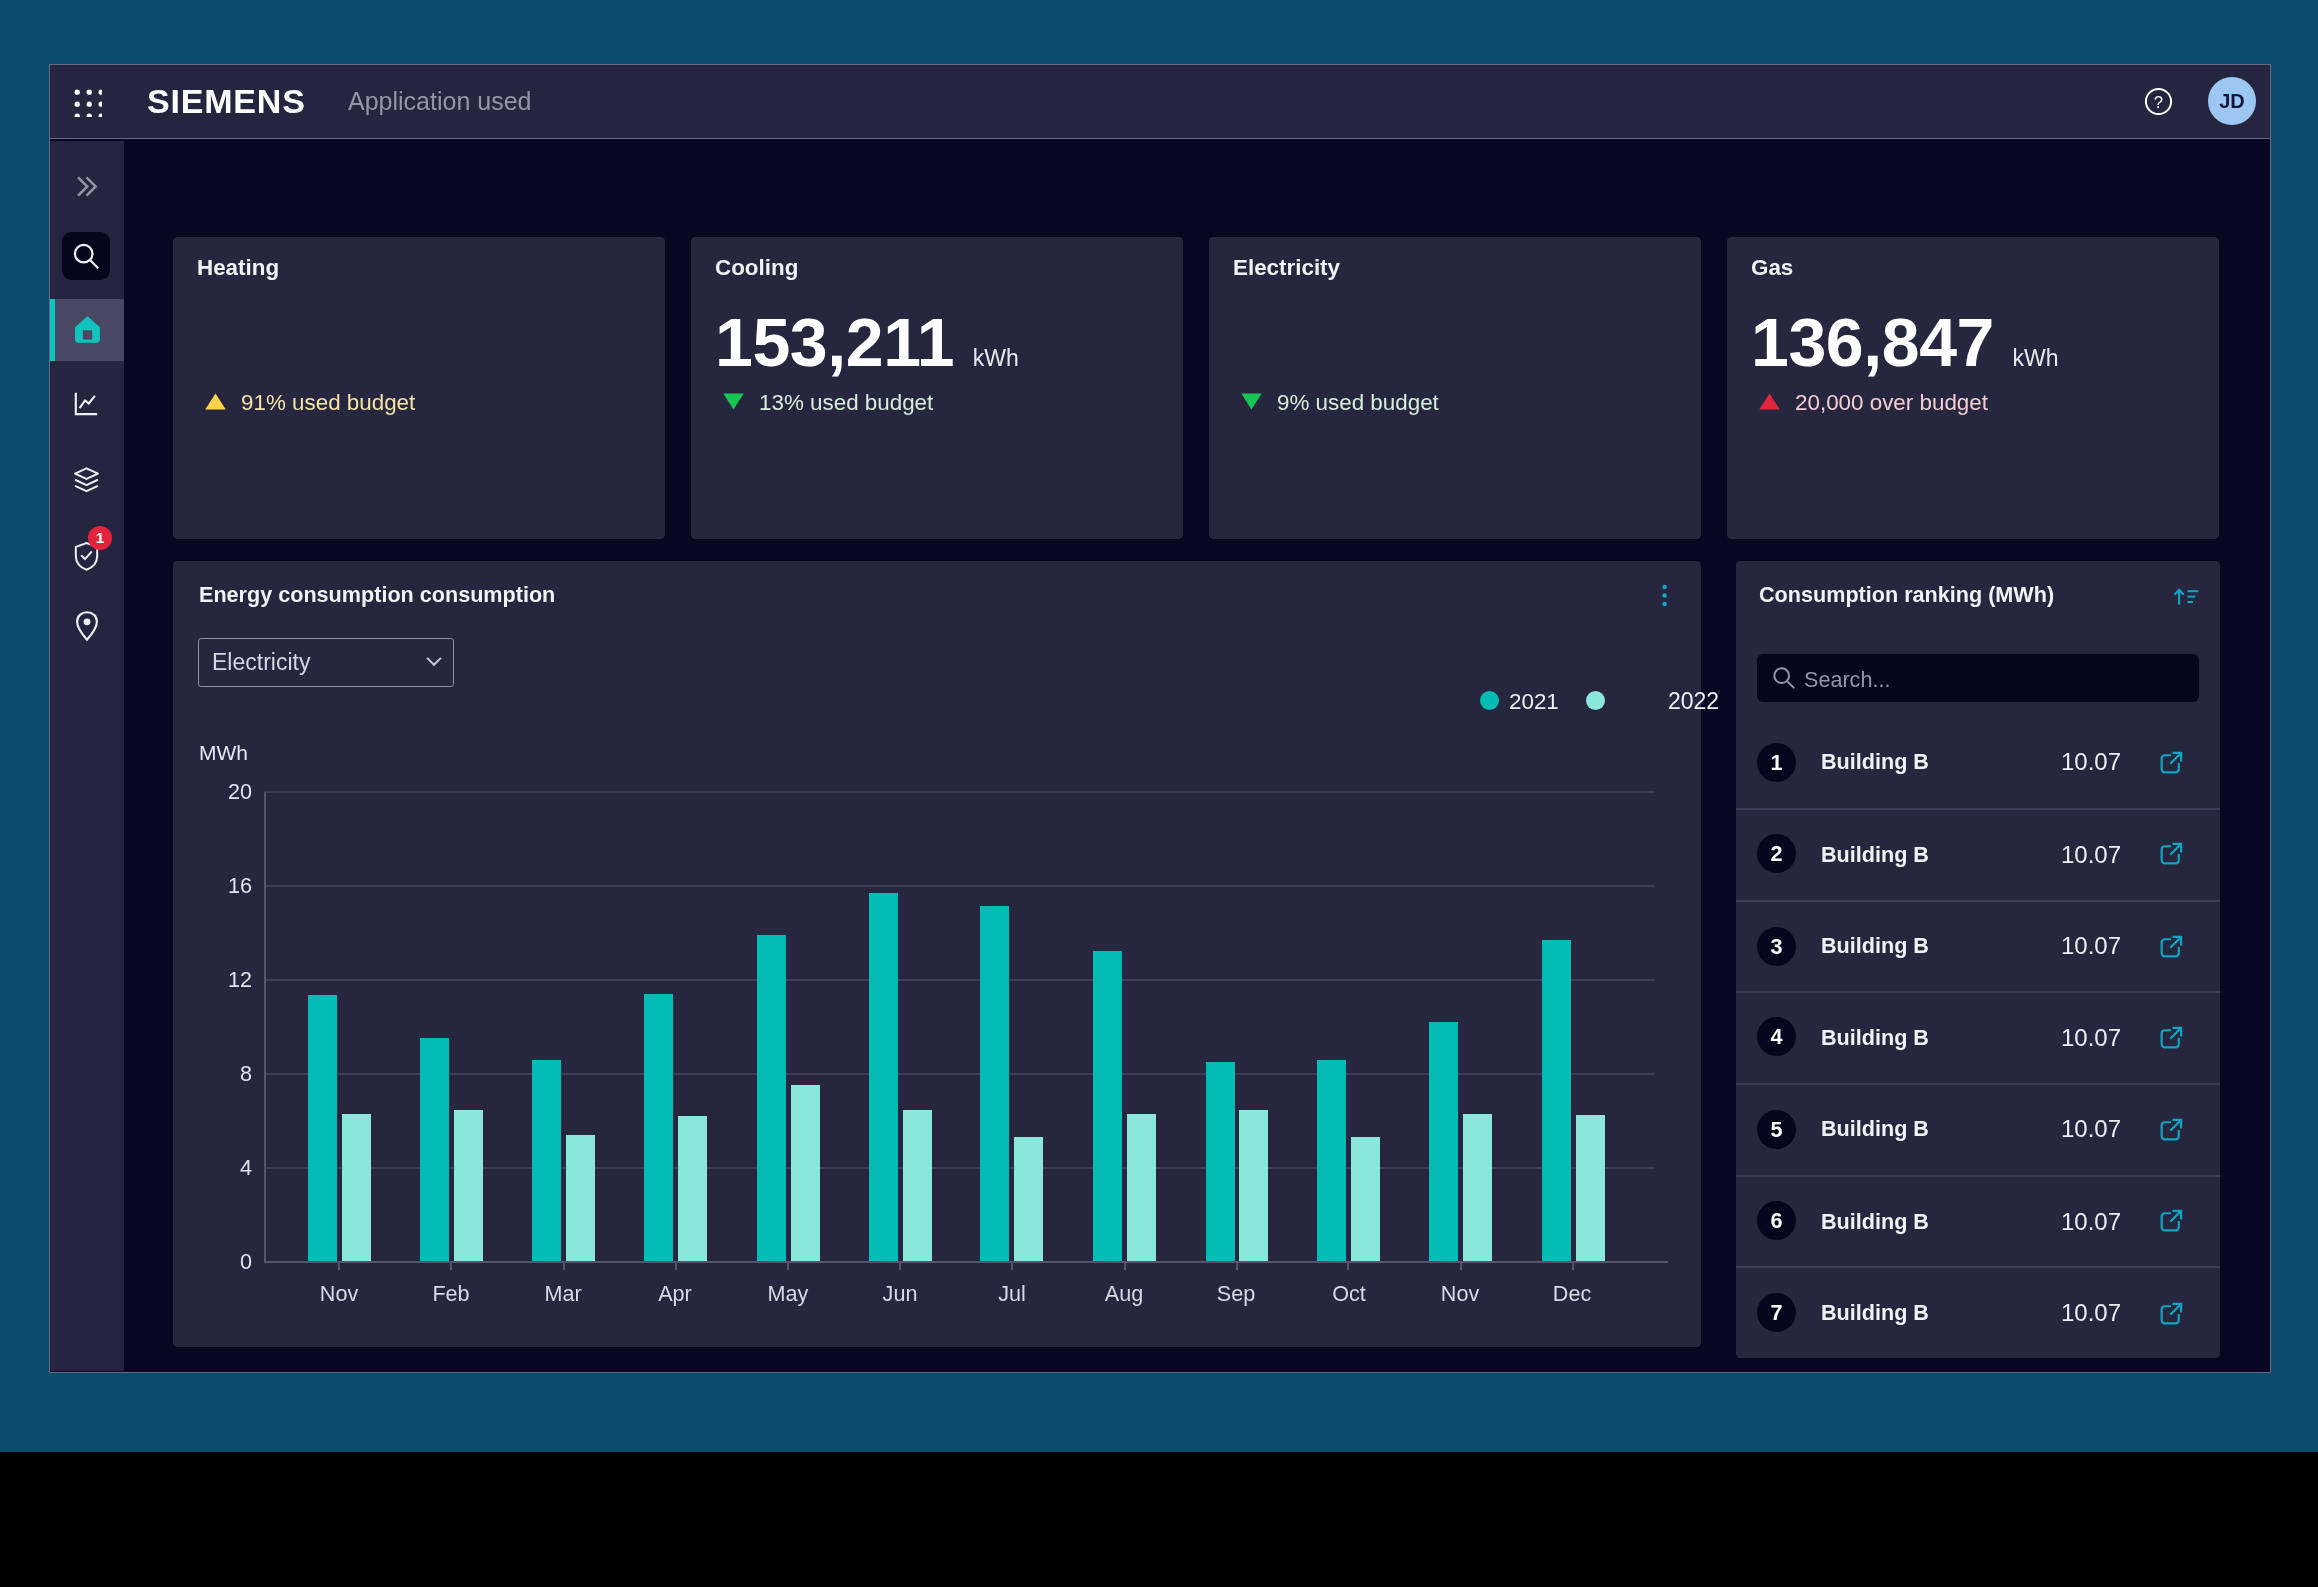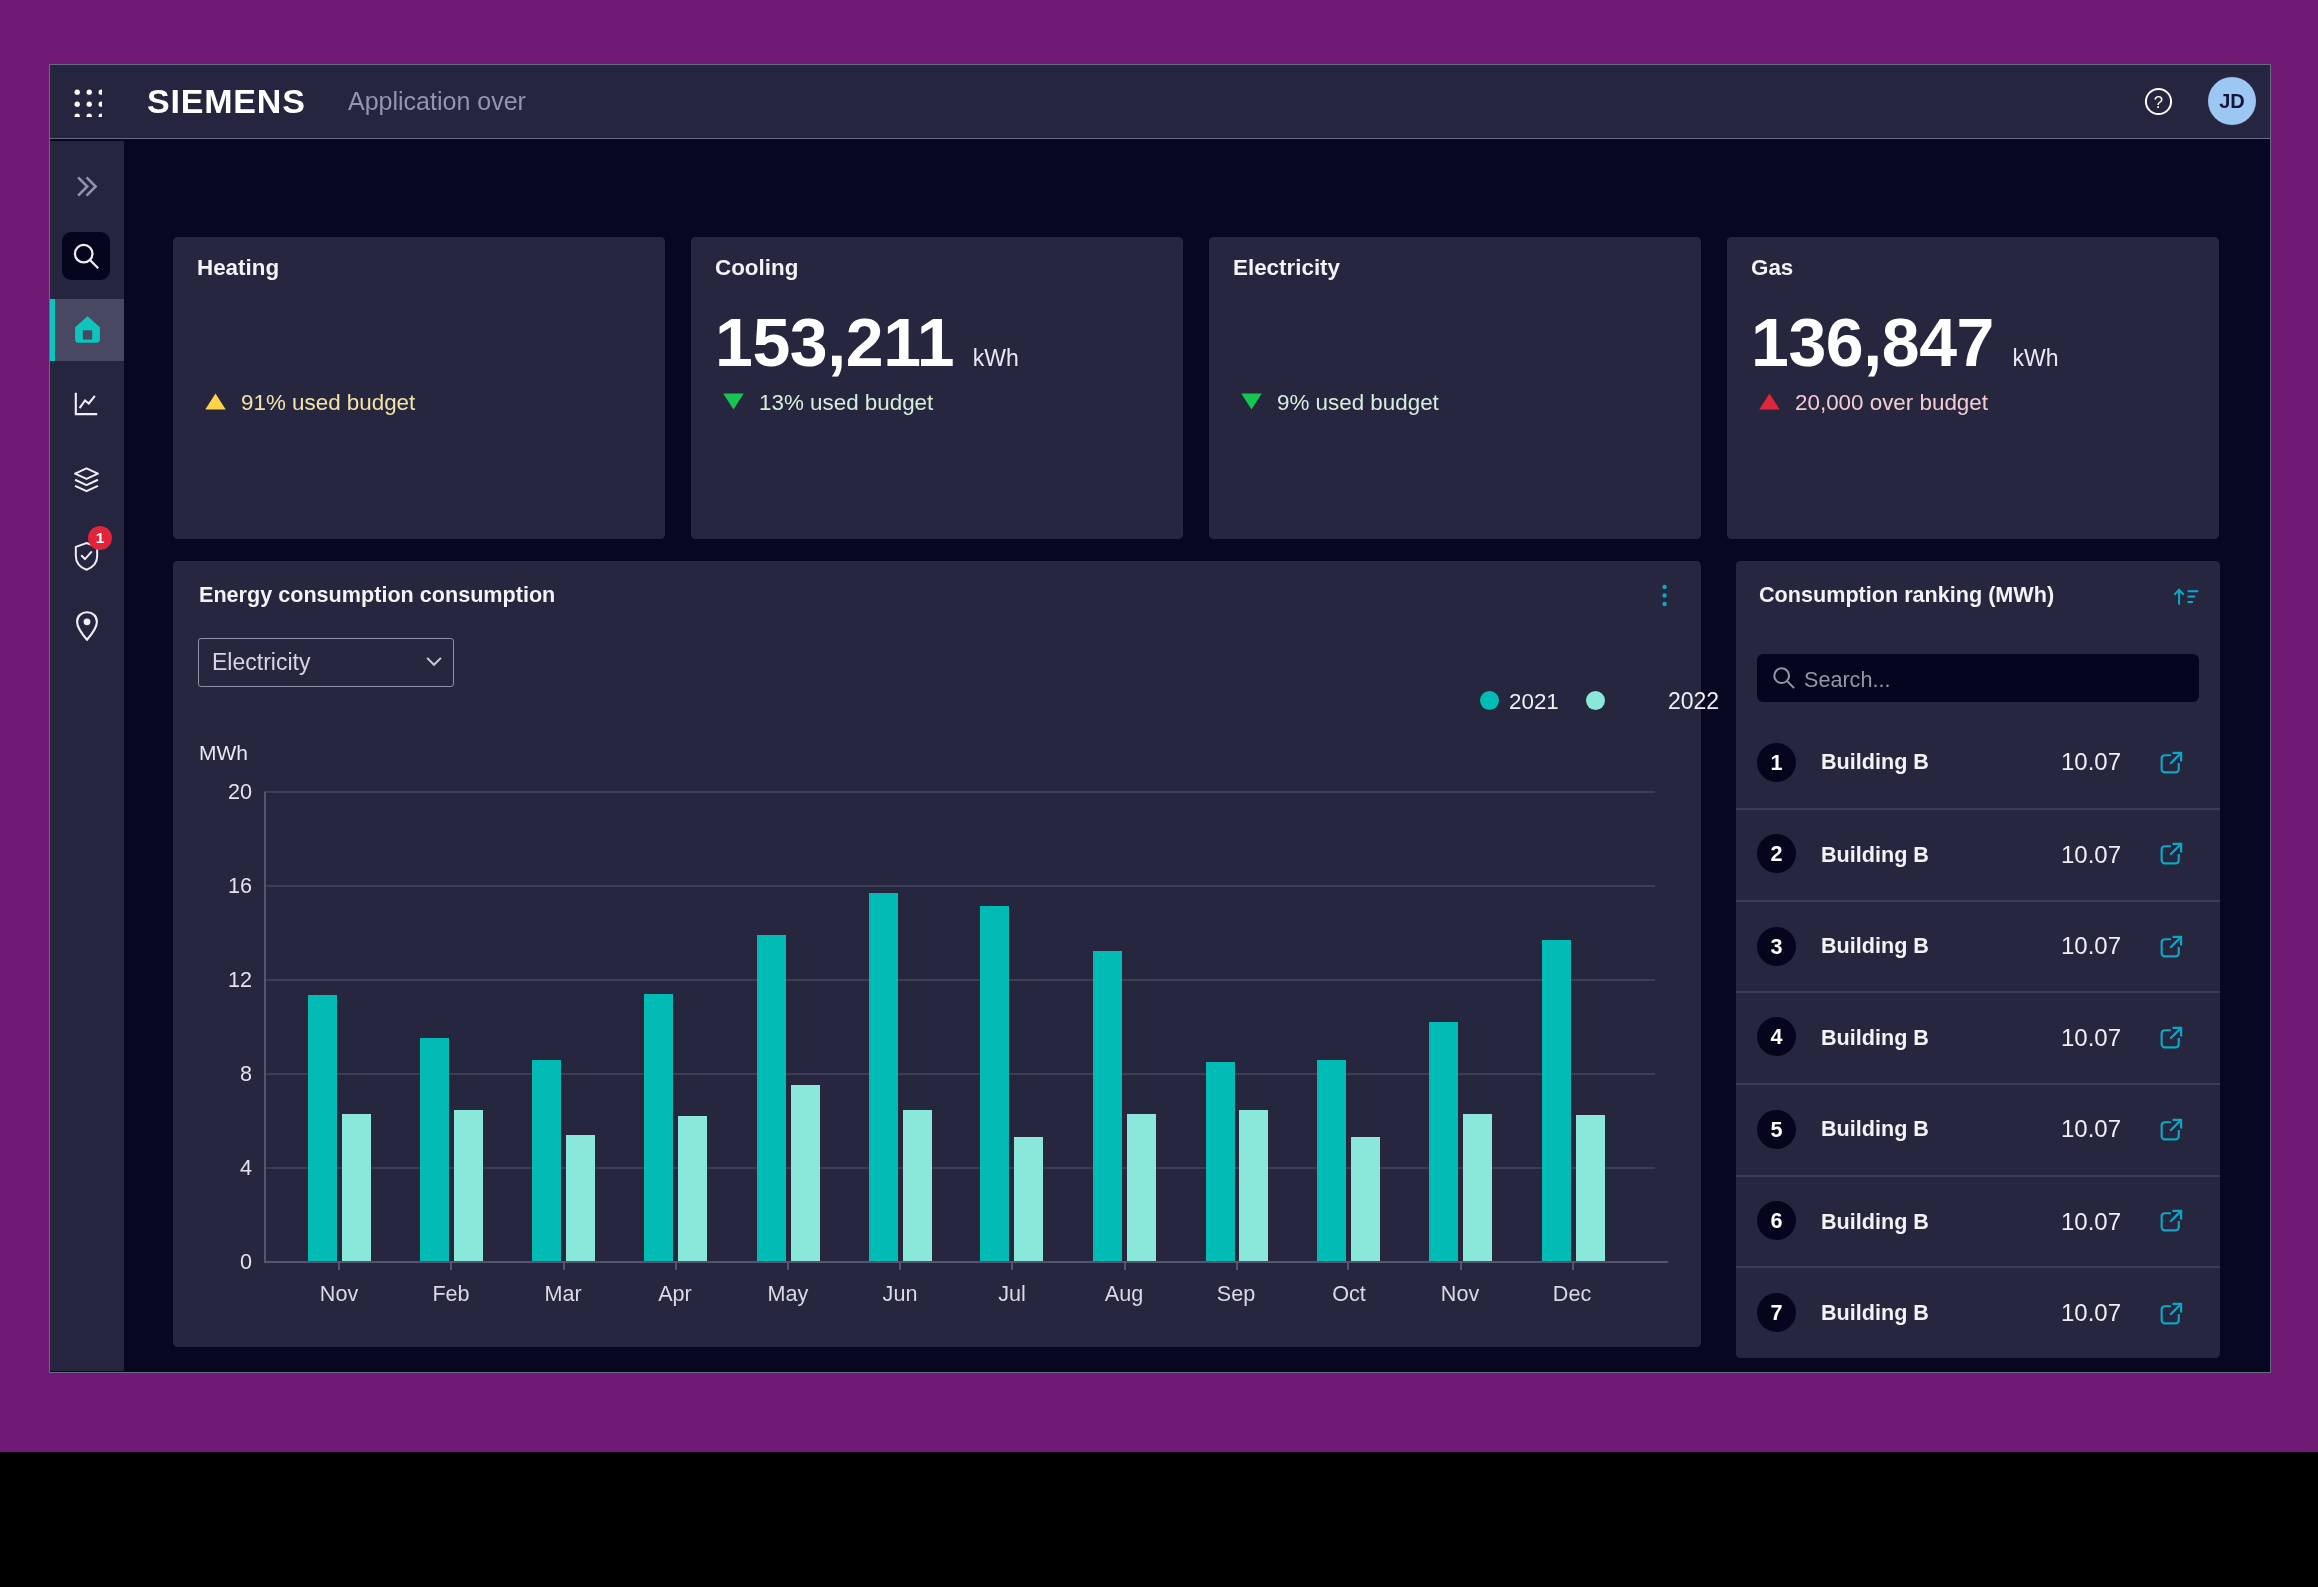--- a/index.html
+++ b/index.html
@@ -1,18 +1,18 @@
 <!DOCTYPE html>
 <html style="font-size:12.3px"><head><meta charset="utf-8">
 <style>
   * { margin:0; padding:0; box-sizing:border-box; }
   html,body { width:2319px; height:1588px; background:#000; overflow:hidden;
     font-family:"Liberation Sans", sans-serif; }
   .abs { position:absolute; }
-  #canvas { position:absolute; left:0; top:0; width:2319px; height:1452px; background:#701a75; }
+  #canvas { position:absolute; left:0; top:0; width:2319px; height:1452px; background:#0c4a6e; }
   #frame { position:absolute; left:49px; top:64px; width:2222px; height:1309px;
     border:1.5px solid #6a6a87; background:#070722; }
   #header { position:absolute; left:0; top:0; width:100%; height:74px; background:#252540;
     border-bottom:1.5px solid #6a6a87; }
   #sidebar { position:absolute; left:0; top:76px; width:74px; height:1230px; background:#252540; }
   .card { position:absolute; background:#26263f; border-radius:4.6px; }
   .ctitle { position:absolute; font-size:22.4px; font-weight:bold; color:#f2f2f7; line-height:28px; }
   .knum { position:absolute; font-size:68px; font-weight:bold; color:#ffffff; line-height:68px; letter-spacing:-0.4px; white-space:nowrap;}
   .kwh { font-size:23px; font-weight:normal; color:#e8e8f0; letter-spacing:0; margin-left:18.5px; }
   .trend { position:absolute; font-size:22.4px; line-height:26px; white-space:nowrap; }
@@ -36,21 +36,21 @@
           <circle cx="23.5" cy="8.0" r="3.4" fill="#fff"></circle>
           <circle cx="39.0" cy="8.0" r="3.4" fill="#fff"></circle>
           <circle cx="8.0" cy="23.5" r="3.4" fill="#fff"></circle>
           <circle cx="23.5" cy="23.5" r="3.4" fill="#fff"></circle>
           <circle cx="39.0" cy="23.5" r="3.4" fill="#fff"></circle>
           <circle cx="8.0" cy="39.0" r="3.4" fill="#fff"></circle>
           <circle cx="23.5" cy="39.0" r="3.4" fill="#fff"></circle>
           <circle cx="39.0" cy="39.0" r="3.4" fill="#fff"></circle>
         </svg>
 <div class="abs" style="left:97px;top:18.5px;font-size:34px;font-weight:bold;color:#fff;letter-spacing:0.8px;line-height:34px">SIEMENS</div>
-<div class="abs" style="left:298px;top:23px;font-size:25px;color:#9494ab;line-height:26px">Application over</div>
+<div class="abs" style="left:298px;top:23px;font-size:25px;color:#9494ab;line-height:26px">Application used</div>
 <svg class="abs" style="left:2094px;top:21.6px" width="29" height="29" viewBox="0 0 38 38">
           <circle cx="19" cy="19" r="16.5" fill="none" stroke="#fff" stroke-width="2.6"></circle>
           <text x="19" y="27" font-size="22" fill="#fff" text-anchor="middle" font-family="Liberation Sans">?</text>
         </svg>
 <div class="abs" style="left:2158px;top:11.6px;width:48px;height:48px;border-radius:50%;background:#9cc7f2;color:#16163c;font-size:20px;font-weight:bold;text-align:center;line-height:48px">JD</div>
 </div>
 <div id="sidebar">
 <svg class="abs" style="left:22.4px;top:31px" width="29" height="29" viewBox="0 0 38 38" fill="none" stroke="#9191a8" stroke-width="3.4">
           <path d="M8 7 L20 19 L8 31"></path>
           <path d="M19 7 L31 19 L19 31"></path>

